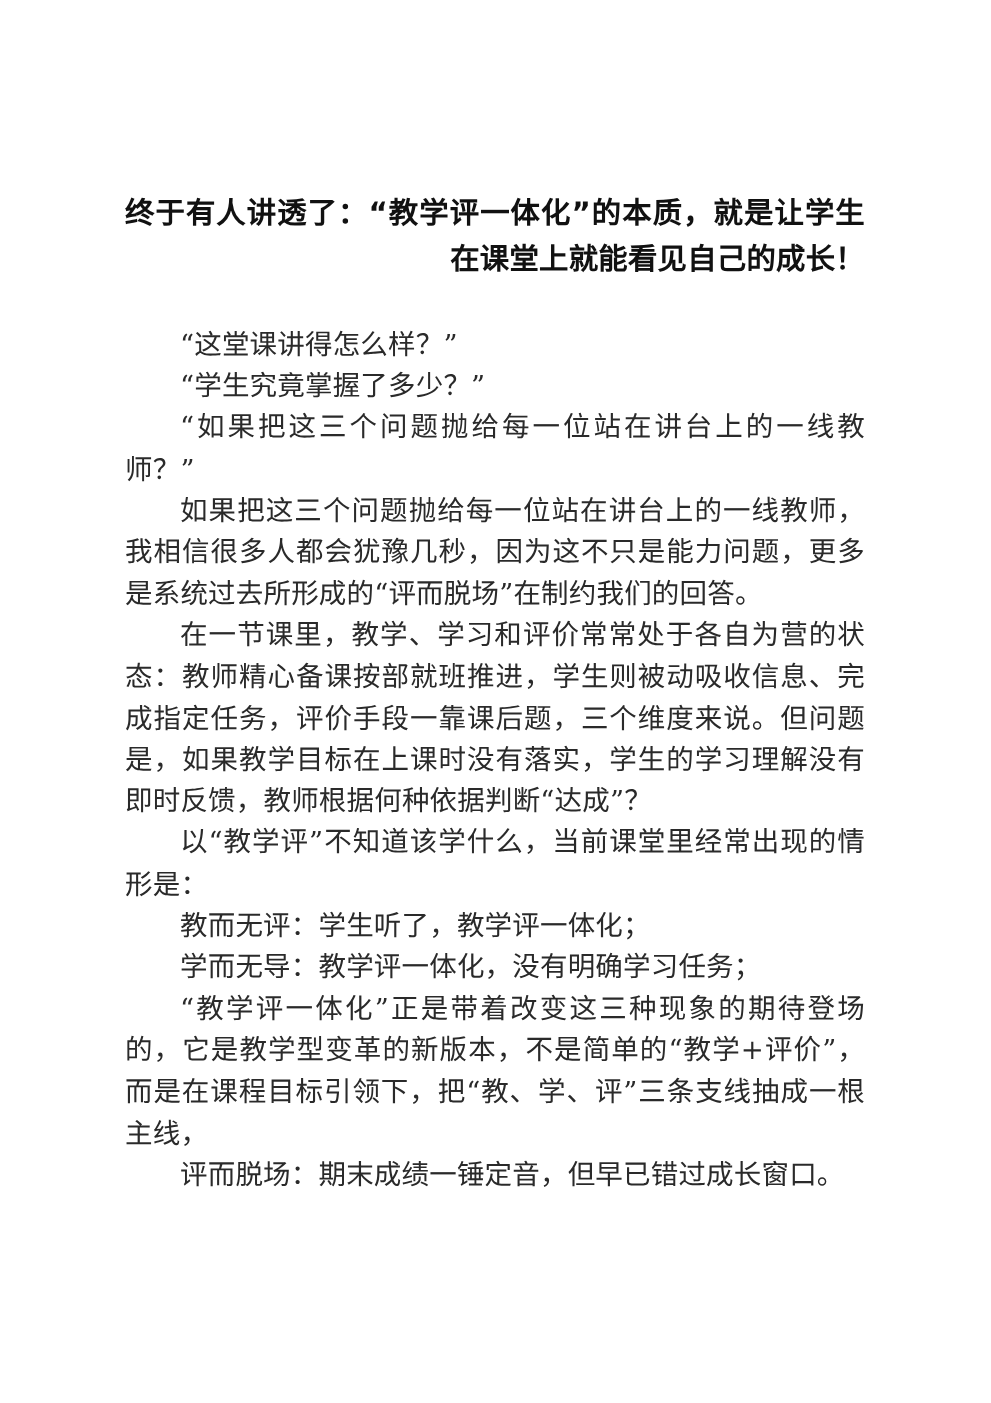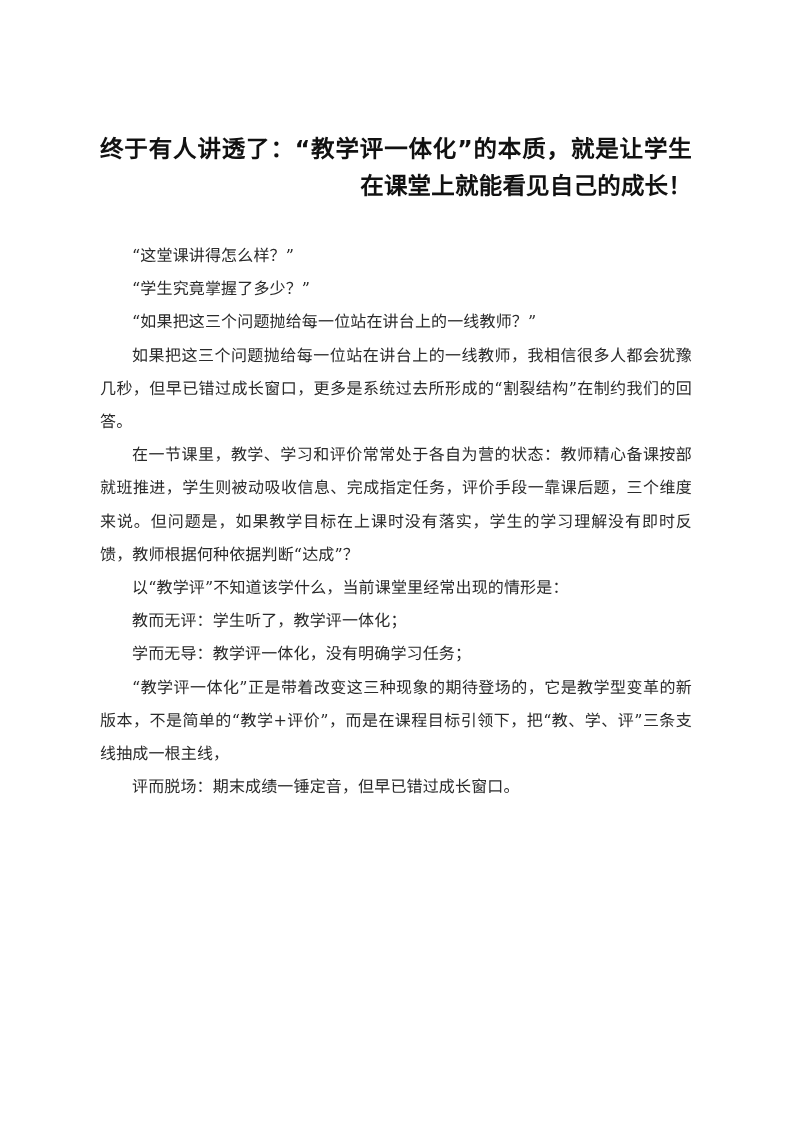--- a/index.html
+++ b/index.html
@@ -22,21 +22,21 @@
     width: 793px;
     height: 1122px;
     background: #ffffff;
     box-sizing: border-box;
   }
 
   
   .content {
     position: absolute;
     left: 100px;
-    top: 131px;
+    top: 152px;
     width: 592px;
   }
 
   
   .doc-title {
     font-family: "DejaVu Sans", "Liberation Sans", sans-serif;
     font-weight: bold;
     font-size: 23.5px;
     line-height: 37px;
     text-align: center;
@@ -60,21 +60,21 @@
   }
 
   
   .body-block {
     margin-top: 34px;
   }
 
   p.para {
     margin: 0;
     padding: 0;
-    font-size: 16px;
+    font-size: 22px;
     line-height: 33.2px;
     text-align: justify;
     text-justify: inter-ideograph;
     text-indent: 2em;
     color: #2a2a2a;
     word-break: break-all;
     letter-spacing: 0.15px;
   }
 
   
@@ -96,21 +96,21 @@
 
     <h1 class="doc-title">
       <span class="tline tline-1">终于有人讲透了：“教学评一体化”的本质，就是让学生</span>
       <span class="tline tline-2">在课堂上就能看见自己的成长！</span>
     </h1>
 
     <div class="body-block">
       <p class="para short">“这堂课讲得怎么样？”</p>
       <p class="para short">“学生究竟掌握了多少？”</p>
       <p class="para flow">“如果把这三个问题抛给每一位站在讲台上的一线教师？”</p>
-      <p class="para flow">如果把这三个问题抛给每一位站在讲台上的一线教师，我相信很多人都会犹豫几秒，但早已错过成长窗口，更多是系统过去所形成的“割裂结构”在制约我们的回答。</p>
+      <p class="para flow">如果把这三个问题抛给每一位站在讲台上的一线教师，我相信很多人都会犹豫几秒，因为这不只是能力问题，更多是系统过去所形成的“评而脱场”在制约我们的回答。</p>
       <p class="para flow">在一节课里，教学、学习和评价常常处于各自为营的状态：教师精心备课按部就班推进，学生则被动吸收信息、完成指定任务，评价手段一靠课后题，三个维度来说。但问题是，如果教学目标在上课时没有落实，学生的学习理解没有即时反馈，教师根据何种依据判断“达成”？</p>
       <p class="para flow">以“教学评”不知道该学什么，当前课堂里经常出现的情形是：</p>
       <p class="para short">教而无评：学生听了，教学评一体化；</p>
       <p class="para short">学而无导：教学评一体化，没有明确学习任务；</p>
       <p class="para">“教学评一体化”正是带着改变这三种现象的期待登场的，它是教学型变革的新版本，不是简单的“教学+评价”，而是在课程目标引领下，把“教、学、评”三条支线抽成一根主线，</p>
       <p class="para short">评而脱场：期末成绩一锤定音，但早已错过成长窗口。</p>
     </div>
 
   </div>
 </div>

